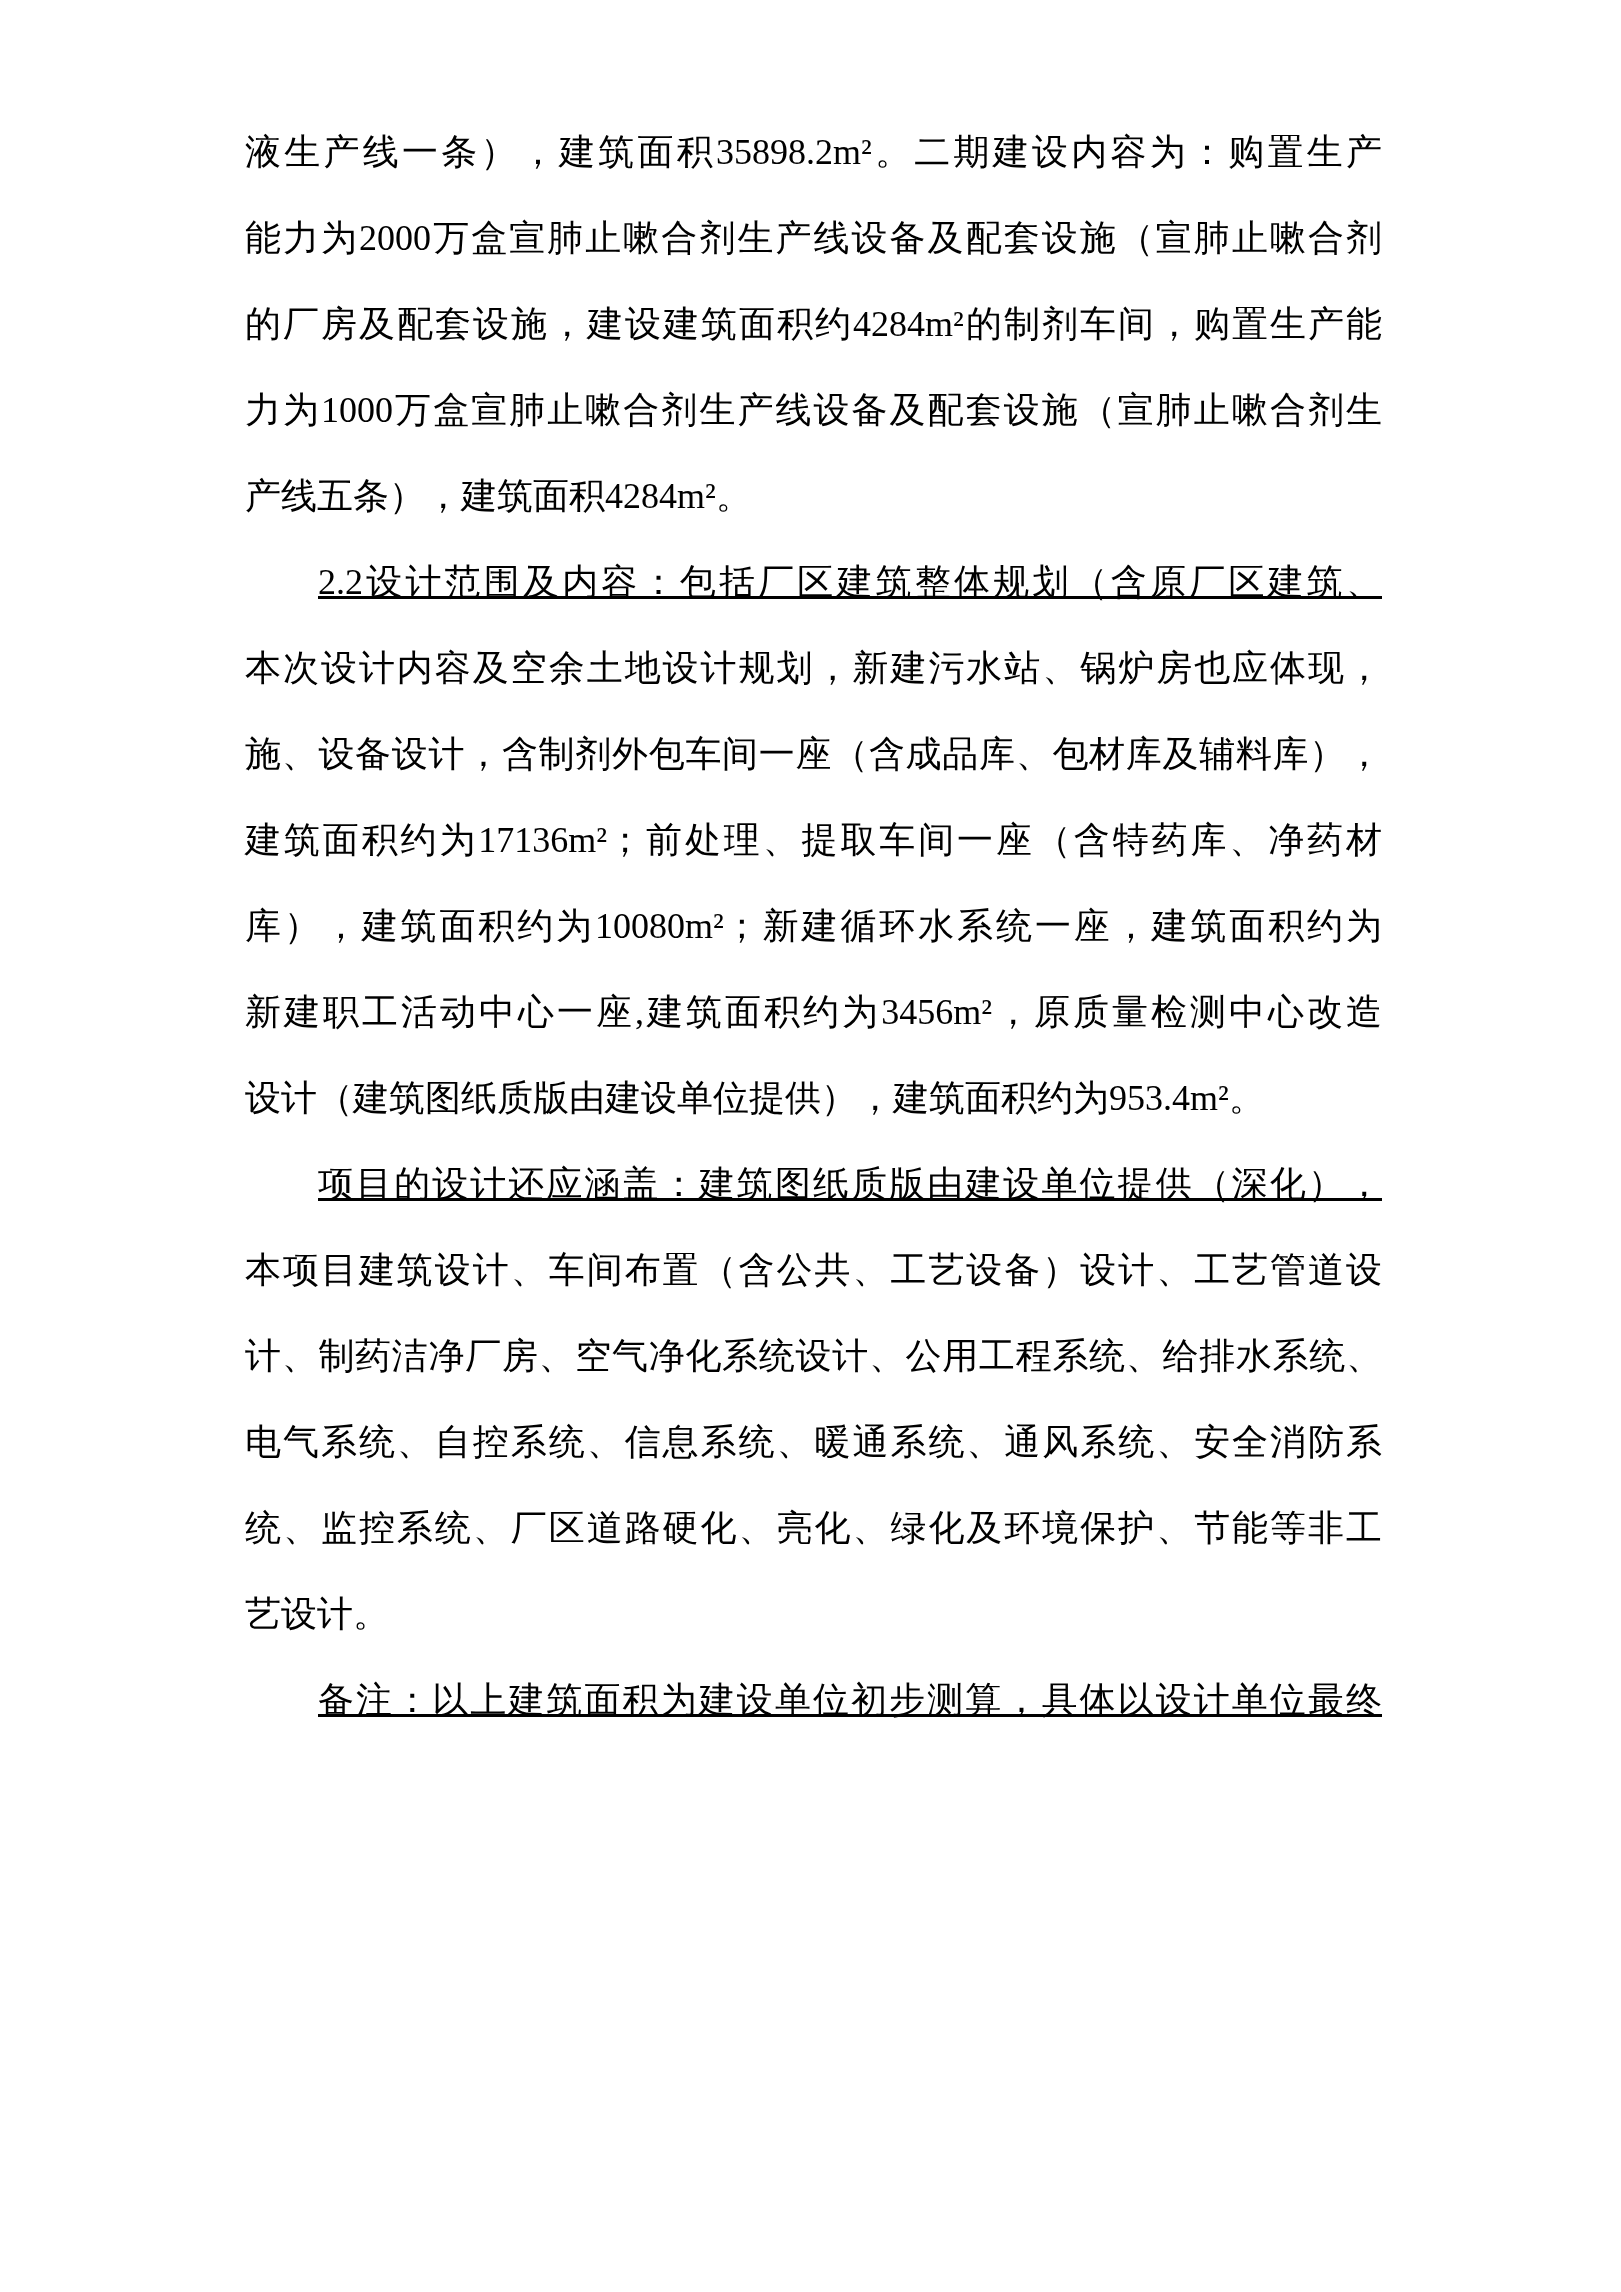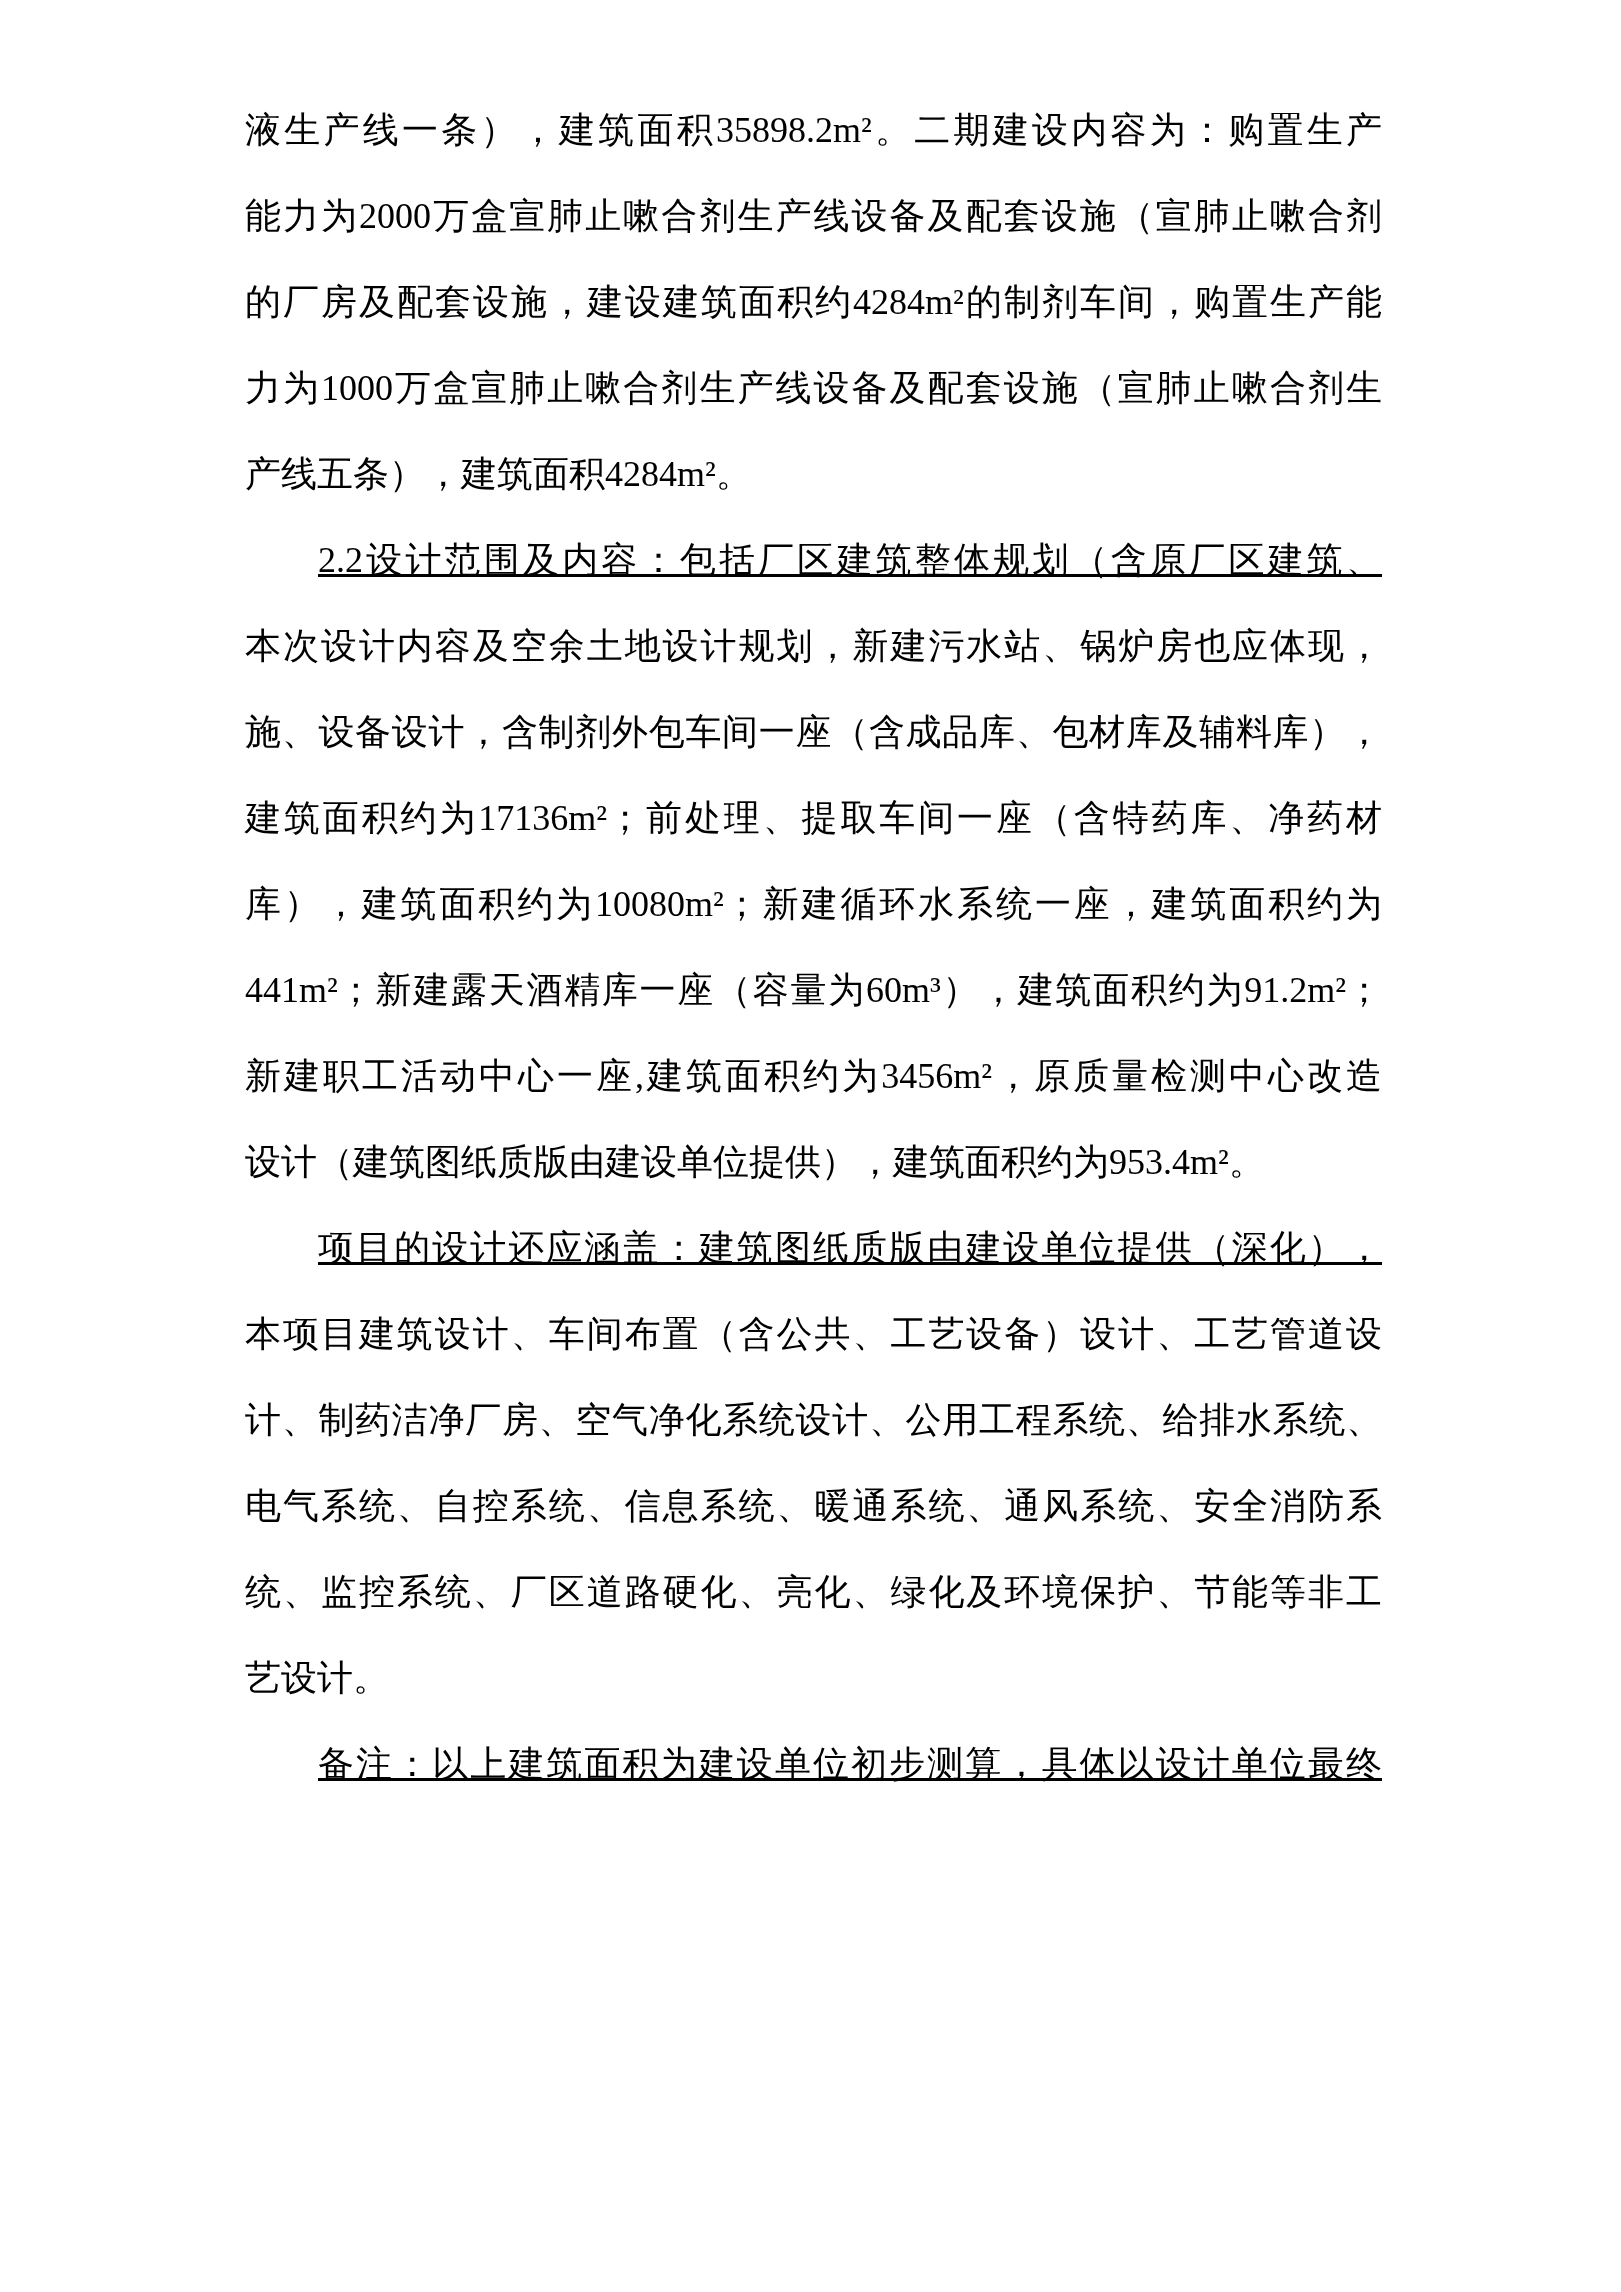--- a/index.html
+++ b/index.html
@@ -10,21 +10,21 @@
   body {
     width: 1621px;
     height: 2293px;
     position: relative;
     overflow: hidden;
   }
   .page {
     box-sizing: border-box;
     width: 1621px;
     height: 2293px;
-    padding: 87px 239px 0 245px;
+    padding: 109px 239px 0 245px;
     background: #ffffff;
     color: #000000;
     font-family: "Liberation Serif", "DejaVu Serif", serif;
     font-size: 36px;
     font-weight: 400;
   }
   .text-block {
     width: 100%;
   }
   .line {
@@ -52,21 +52,20 @@
       <div class="line">液生产线一条），建筑面积35898.2m²。二期建设内容为：购置生产</div>
       <div class="line">能力为2000万盒宣肺止嗽合剂生产线设备及配套设施（宣肺止嗽合剂</div>
       <div class="line">的厂房及配套设施，建设建筑面积约4284m²的制剂车间，购置生产能</div>
       <div class="line">力为1000万盒宣肺止嗽合剂生产线设备及配套设施（宣肺止嗽合剂生</div>
       <div class="line para-end">产线五条），建筑面积4284m²。</div>
       <div class="line indent">2.2设计范围及内容：包括厂区建筑整体规划（含原厂区建筑、</div>
       <div class="line">本次设计内容及空余土地设计规划，新建污水站、锅炉房也应体现，</div>
       <div class="line">施、设备设计，含制剂外包车间一座（含成品库、包材库及辅料库），</div>
       <div class="line">建筑面积约为17136m²；前处理、提取车间一座（含特药库、净药材</div>
       <div class="line">库），建筑面积约为10080m²；新建循环水系统一座，建筑面积约为</div>
-      <div class="line">441m²；新建露天酒精库一座（容量为60m³），建筑面积约为91.2m²；</div>
       <div class="line">新建职工活动中心一座,建筑面积约为3456m²，原质量检测中心改造</div>
       <div class="line para-end">设计（建筑图纸质版由建设单位提供），建筑面积约为953.4m²。</div>
       <div class="line indent">项目的设计还应涵盖：建筑图纸质版由建设单位提供（深化），</div>
       <div class="line">本项目建筑设计、车间布置（含公共、工艺设备）设计、工艺管道设</div>
       <div class="line">计、制药洁净厂房、空气净化系统设计、公用工程系统、给排水系统、</div>
       <div class="line">电气系统、自控系统、信息系统、暖通系统、通风系统、安全消防系</div>
       <div class="line">统、监控系统、厂区道路硬化、亮化、绿化及环境保护、节能等非工</div>
       <div class="line para-end">艺设计。</div>
       <div class="line indent">备注：以上建筑面积为建设单位初步测算，具体以设计单位最终</div>
     </div>

